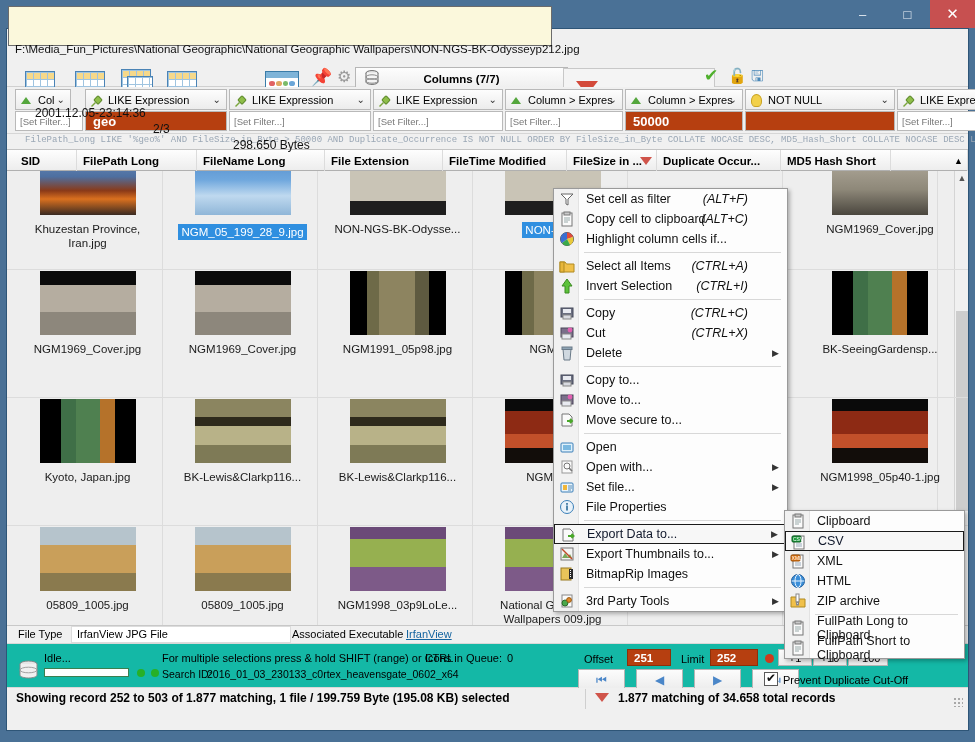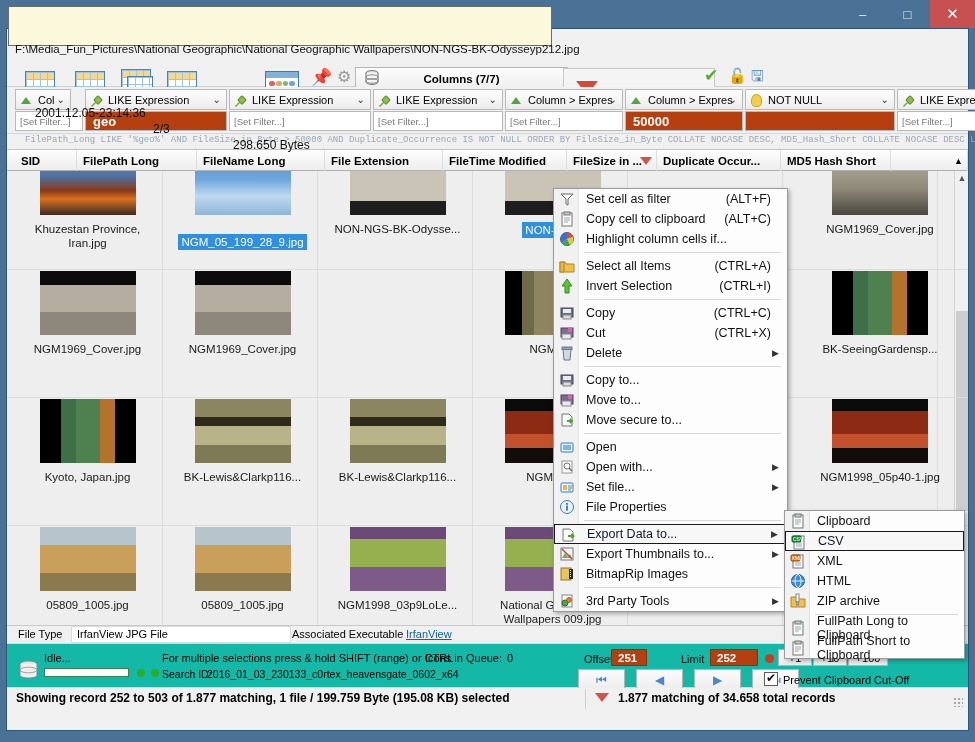--- a/index.html
+++ b/index.html
@@ -119,21 +119,21 @@
   .grip { position:absolute; right:5px; bottom:3px; width:10px; height:10px;
           background-image:radial-gradient(#a8a8a8 32%, transparent 33%); background-size:4px 4px; }
 
   
   .sidelabel { position:absolute; writing-mode:vertical-rl; transform:rotate(180deg); font-size:12px; color:#6f6f6f; letter-spacing:.3px; }
 
   
   .menu { position:absolute; background:#fdfdfd; border:1px solid #9a9a9a; box-shadow:2px 2px 4px rgba(0,0,0,.28); }
   .menu .gutter { position:absolute; left:0; top:0; bottom:0; width:25px; background:#f1f1f1; border-right:1px solid #e2e2e2; }
   .mi { position:relative; height:20px; display:flex; align-items:center; font-size:12.5px; color:#111; padding-left:32px; }
-  .mi .acc { position:absolute; right:16px; font-size:12.5px; color:#111; }
+  .mi .acc { position:absolute; right:39px; font-size:12.5px; color:#111;font-style:italic; }
   .mi .sub { position:absolute; right:8px; font-size:9px; color:#333; }
   .mi .ico { position:absolute; left:5px; top:2px; width:16px; height:16px; }
   .mi.hl { border:1px solid #1a1a1a; background:#f7f7f7; color:#d1460e; height:20px; }
   .mi.hl .lbl { color:#0f172a; }
   .msep { height:1px; background:#d8d8d8; margin:3px 6px 3px 30px; }
 
   
   .tooltip { position:absolute; background:#fbf8dc; border:1px solid #6b6b6b; font-size:12px; color:#111; padding:2px 6px; line-height:16px; white-space:pre; }
 </style>
 </head>
@@ -334,21 +334,21 @@
         <div class="vsep" style="left: 620px;"></div>
         <div class="vsep" style="left: 775px;"></div>
         <div class="vsep" style="left: 930px;"></div>
         <div class="hsep" style="top: 98px;"></div>
         <div class="cell" style="left: 3px; top: -20px;">
           <div class="thumb" style="background: linear-gradient(rgb(110, 148, 196) 0%, rgb(78, 111, 160) 40%, rgb(138, 58, 24) 62%, rgb(217, 112, 31) 75%, rgb(58, 42, 34) 100%);"></div>
           <div class="cap">Khuzestan Province, Iran.jpg</div>
         </div>
         <div class="cell" style="left: 158px; top: -20px;">
           <div class="thumb" style="background: linear-gradient(rgb(78, 135, 200) 0%, rgb(111, 167, 221) 45%, rgb(191, 217, 239) 70%, rgb(143, 182, 216) 100%);"></div>
-          <div class="cap"><span class="cap sel" style="margin-top: 12px;">NGM_05_199_28_9.jpg</span></div>
+          <div class="cap"><span class="cap sel" style="margin-top: 2px;">NGM_05_199_28_9.jpg</span></div>
         </div>
         <div class="cell" style="left: 313px; top: -20px;">
           <div class="thumb" style="background: linear-gradient(rgb(42, 42, 42) 0px, rgb(42, 42, 42) 8%, rgb(201, 196, 182) 8%, rgb(201, 196, 182) 78%, rgb(30, 30, 30) 78%, rgb(30, 30, 30) 100%);"></div>
           <div class="cap">NON-NGS-BK-Odysse...</div>
         </div>
         <div class="cell" style="left: 468px; top: -20px;">
           <div class="thumb" style="background: linear-gradient(rgb(42, 42, 42) 0px, rgb(42, 42, 42) 8%, rgb(201, 196, 182) 8%, rgb(201, 196, 182) 78%, rgb(30, 30, 30) 78%, rgb(30, 30, 30) 100%);"></div>
           <div class="cap"><span class="cap sel" style="margin-top: 0px;">NON-NGS</span></div>
         </div>
         <div class="cell" style="left: 783px; top: -20px; width: 180px;">
@@ -356,20 +356,24 @@
           <div class="cap">NGM1969_Cover.jpg</div>
         </div>
         <div class="hsep" style="top: 226px;"></div>
         <div class="cell" style="left: 3px; top: 100px;">
           <div class="thumb" style="background: linear-gradient(rgb(11, 11, 11) 0px, rgb(11, 11, 11) 22%, rgb(181, 173, 160) 22%, rgb(181, 173, 160) 64%, rgb(141, 135, 124) 64%, rgb(141, 135, 124) 100%);"></div>
           <div class="cap">NGM1969_Cover.jpg</div>
         </div>
         <div class="cell" style="left: 158px; top: 100px;">
           <div class="thumb" style="background: linear-gradient(rgb(11, 11, 11) 0px, rgb(11, 11, 11) 22%, rgb(181, 173, 160) 22%, rgb(181, 173, 160) 64%, rgb(141, 135, 124) 64%, rgb(141, 135, 124) 100%);"></div>
           <div class="cap">NGM1969_Cover.jpg</div>
+        </div>
+        <div class="cell" style="left: 313px; top: 100px;">
+          <div class="thumb" style="background: linear-gradient(to right, rgb(0, 0, 0) 0px, rgb(0, 0, 0) 18%, rgb(110, 106, 72) 18%, rgb(110, 106, 72) 30%, rgb(141, 132, 96) 30%, rgb(141, 132, 96) 68%, rgb(94, 90, 64) 68%, rgb(94, 90, 64) 82%, rgb(0, 0, 0) 82%, rgb(0, 0, 0) 100%);"></div>
+          <div class="cap">NGM1991_05p98.jpg</div>
         </div>
         <div class="cell" style="left: 468px; top: 100px;">
           <div class="thumb" style="background: linear-gradient(to right, rgb(0, 0, 0) 0px, rgb(0, 0, 0) 18%, rgb(110, 106, 72) 18%, rgb(110, 106, 72) 30%, rgb(141, 132, 96) 30%, rgb(141, 132, 96) 68%, rgb(94, 90, 64) 68%, rgb(94, 90, 64) 82%, rgb(0, 0, 0) 82%, rgb(0, 0, 0) 100%);"></div>
           <div class="cap">NGM199</div>
         </div>
         <div class="cell" style="left: 783px; top: 100px; width: 180px;">
           <div class="thumb" style="background: linear-gradient(to right, rgb(0, 0, 0) 0px, rgb(0, 0, 0) 22%, rgb(63, 111, 71) 22%, rgb(63, 111, 71) 38%, rgb(79, 128, 80) 38%, rgb(79, 128, 80) 62%, rgb(181, 114, 42) 62%, rgb(181, 114, 42) 78%, rgb(0, 0, 0) 78%, rgb(0, 0, 0) 100%);"></div>
           <div class="cap">BK-SeeingGardensp...</div>
         </div>
         <div class="hsep" style="top: 354px;"></div>
@@ -435,34 +439,34 @@
       <div class="progbar"></div>
       <div class="greendot" style="left:130px;"></div>
       <div class="greendot" style="left:144px;"></div>
       <span style="position:absolute; left:155px; top:8px;">For multiple selections press &amp; hold SHIFT (range) or CTRL</span>
       <span style="position:absolute; left:155px; top:24px; font-size:10.5px;">Search ID:</span>
       <span style="position:absolute; left:200px; top:24px; font-size:10.5px;">2016_01_03_230133_c0rtex_heavensgate_0602_x64</span>
       <span style="position:absolute; left:418px; top:8px;">Icons in Queue:</span>
       <span style="position:absolute; left:500px; top:8px;">0</span>
 
       <span style="position:absolute; left:577px; top:9px;">Offset</span>
-      <div class="numbox" style="left:604px; top:5px; width:36px;">251</div>
+      <div class="numbox" style="left:620px; top:5px; width:44px;">251</div>
       <span style="position:absolute; left:674px; top:9px;">Limit</span>
       <div class="numbox" style="left:703px; top:5px; width:48px;">252</div>
       <div class="redled" style="left:758px; top:10px;"></div>
       <div class="stepbtn" style="left:771px; top:5px;">+1</div>
       <div class="stepbtn" style="left:806px; top:5px;">+10</div>
       <div class="stepbtn" style="left:841px; top:5px; width:40px;">+100</div>
 
       <div class="navbtn" style="left:571px; top:25px;">⏮</div>
       <div class="navbtn" style="left:629px; top:25px;">◀</div>
       <div class="navbtn" style="left:687px; top:25px;">▶</div>
       <div class="navbtn" style="left:745px; top:25px;">⏭</div>
       <div class="chk" style="left:757px; top:28px;"></div>
-      <span style="position:absolute; left:776px; top:30px;">Prevent Clipboard Cut-Off</span>
+      <span style="position:absolute; left:776px; top:30px;">Prevent Duplicate Cut-Off</span>
     </div>
 
     <div class="bottombar">
       <span class="left">Showing record 252 to 503 of 1.877 matching, 1 file / 199.759 Byte (195.08 KB) selected</span>
       <div class="divider"></div>
       <div class="minifunnel"></div>
       <span class="right">1.877 matching of 34.658 total records</span>
       <div class="grip"></div>
     </div>
   </div>

